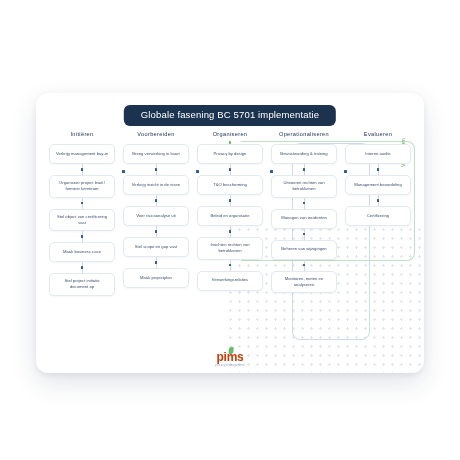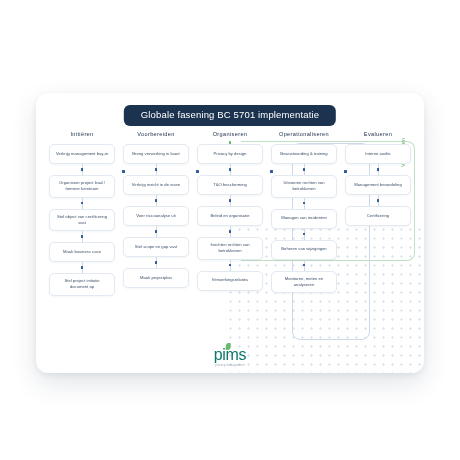--- a/index.html
+++ b/index.html
@@ -198,23 +198,23 @@
   #logo {
     position: absolute;
     left: 50%;
     transform: translateX(-50%);
     bottom: 10px;
     display: flex;
     align-items: flex-end;
     gap: 0px;
   }
   .logo-text {
-    font-size: 16px;
-    font-weight: normal;
-    color: #0f766e;
+    font-size: 12px;
+    font-weight: bold;
+    color: #c2410c;
     letter-spacing: -0.3px;
     line-height: 1;
     position: relative;
   }
   .logo-leaf {
     position: absolute;
     left: 11.5px;
     top: -4px;
     width: 5px;
     height: 7px;

